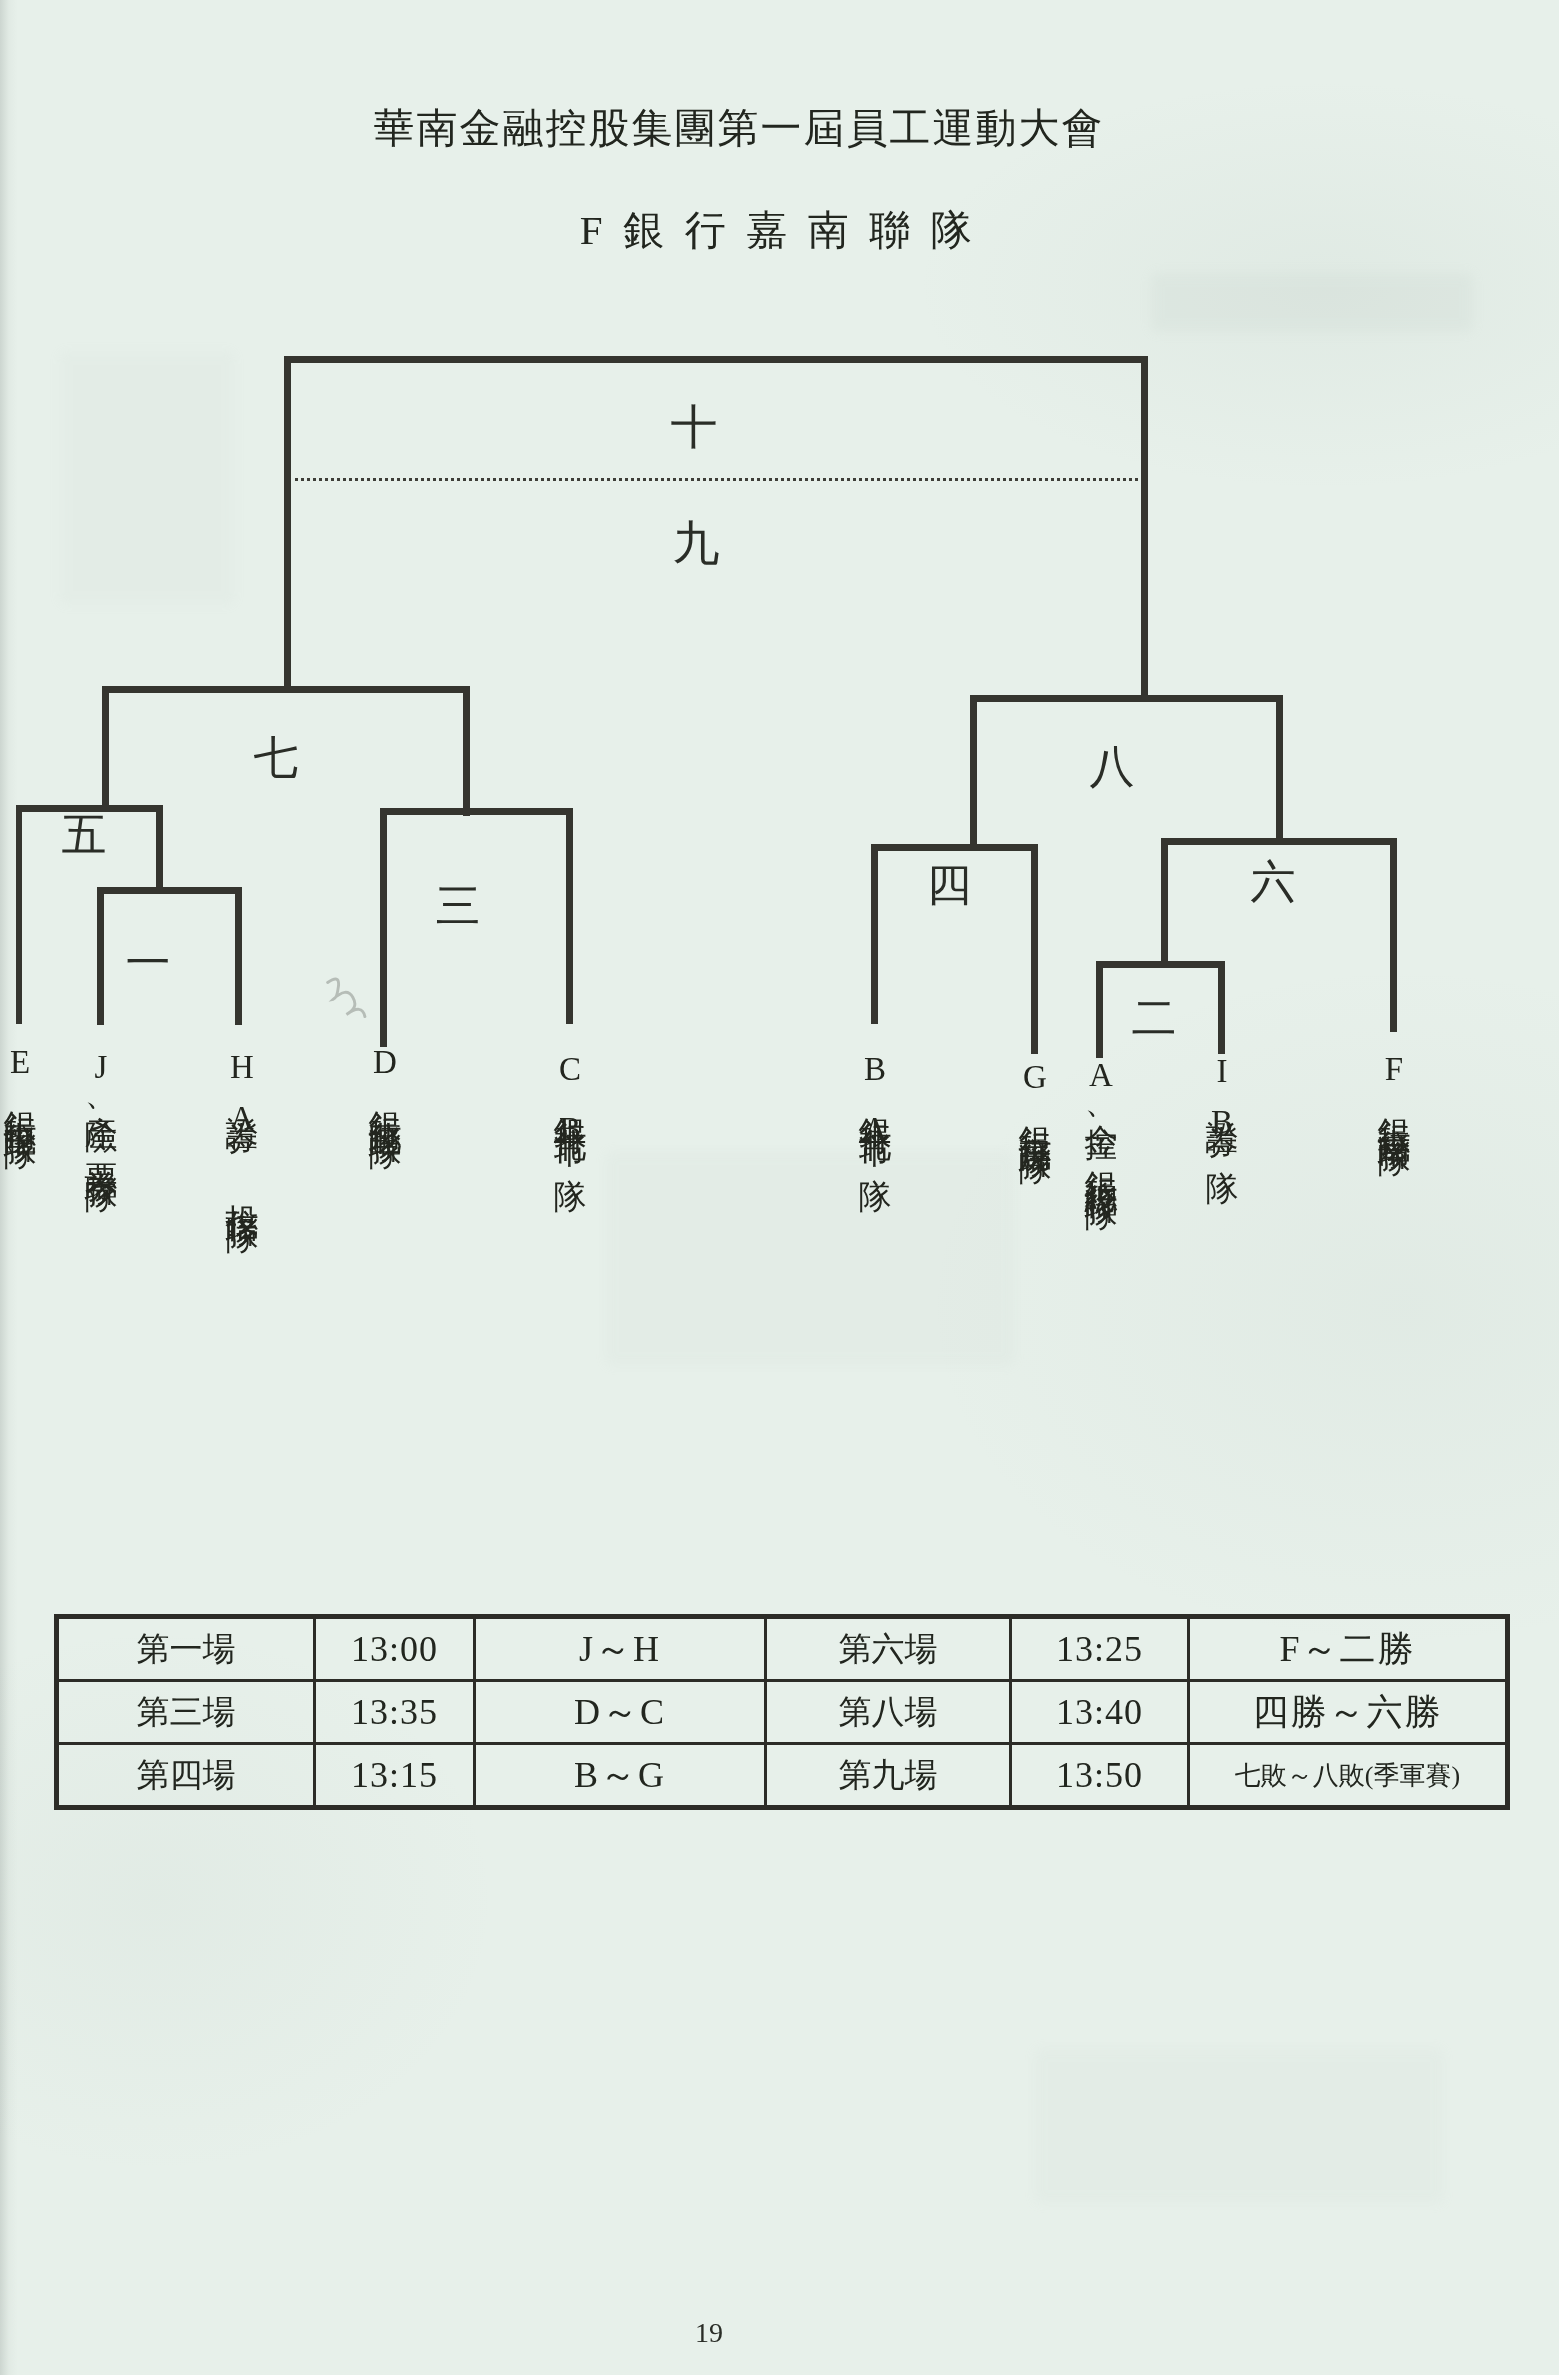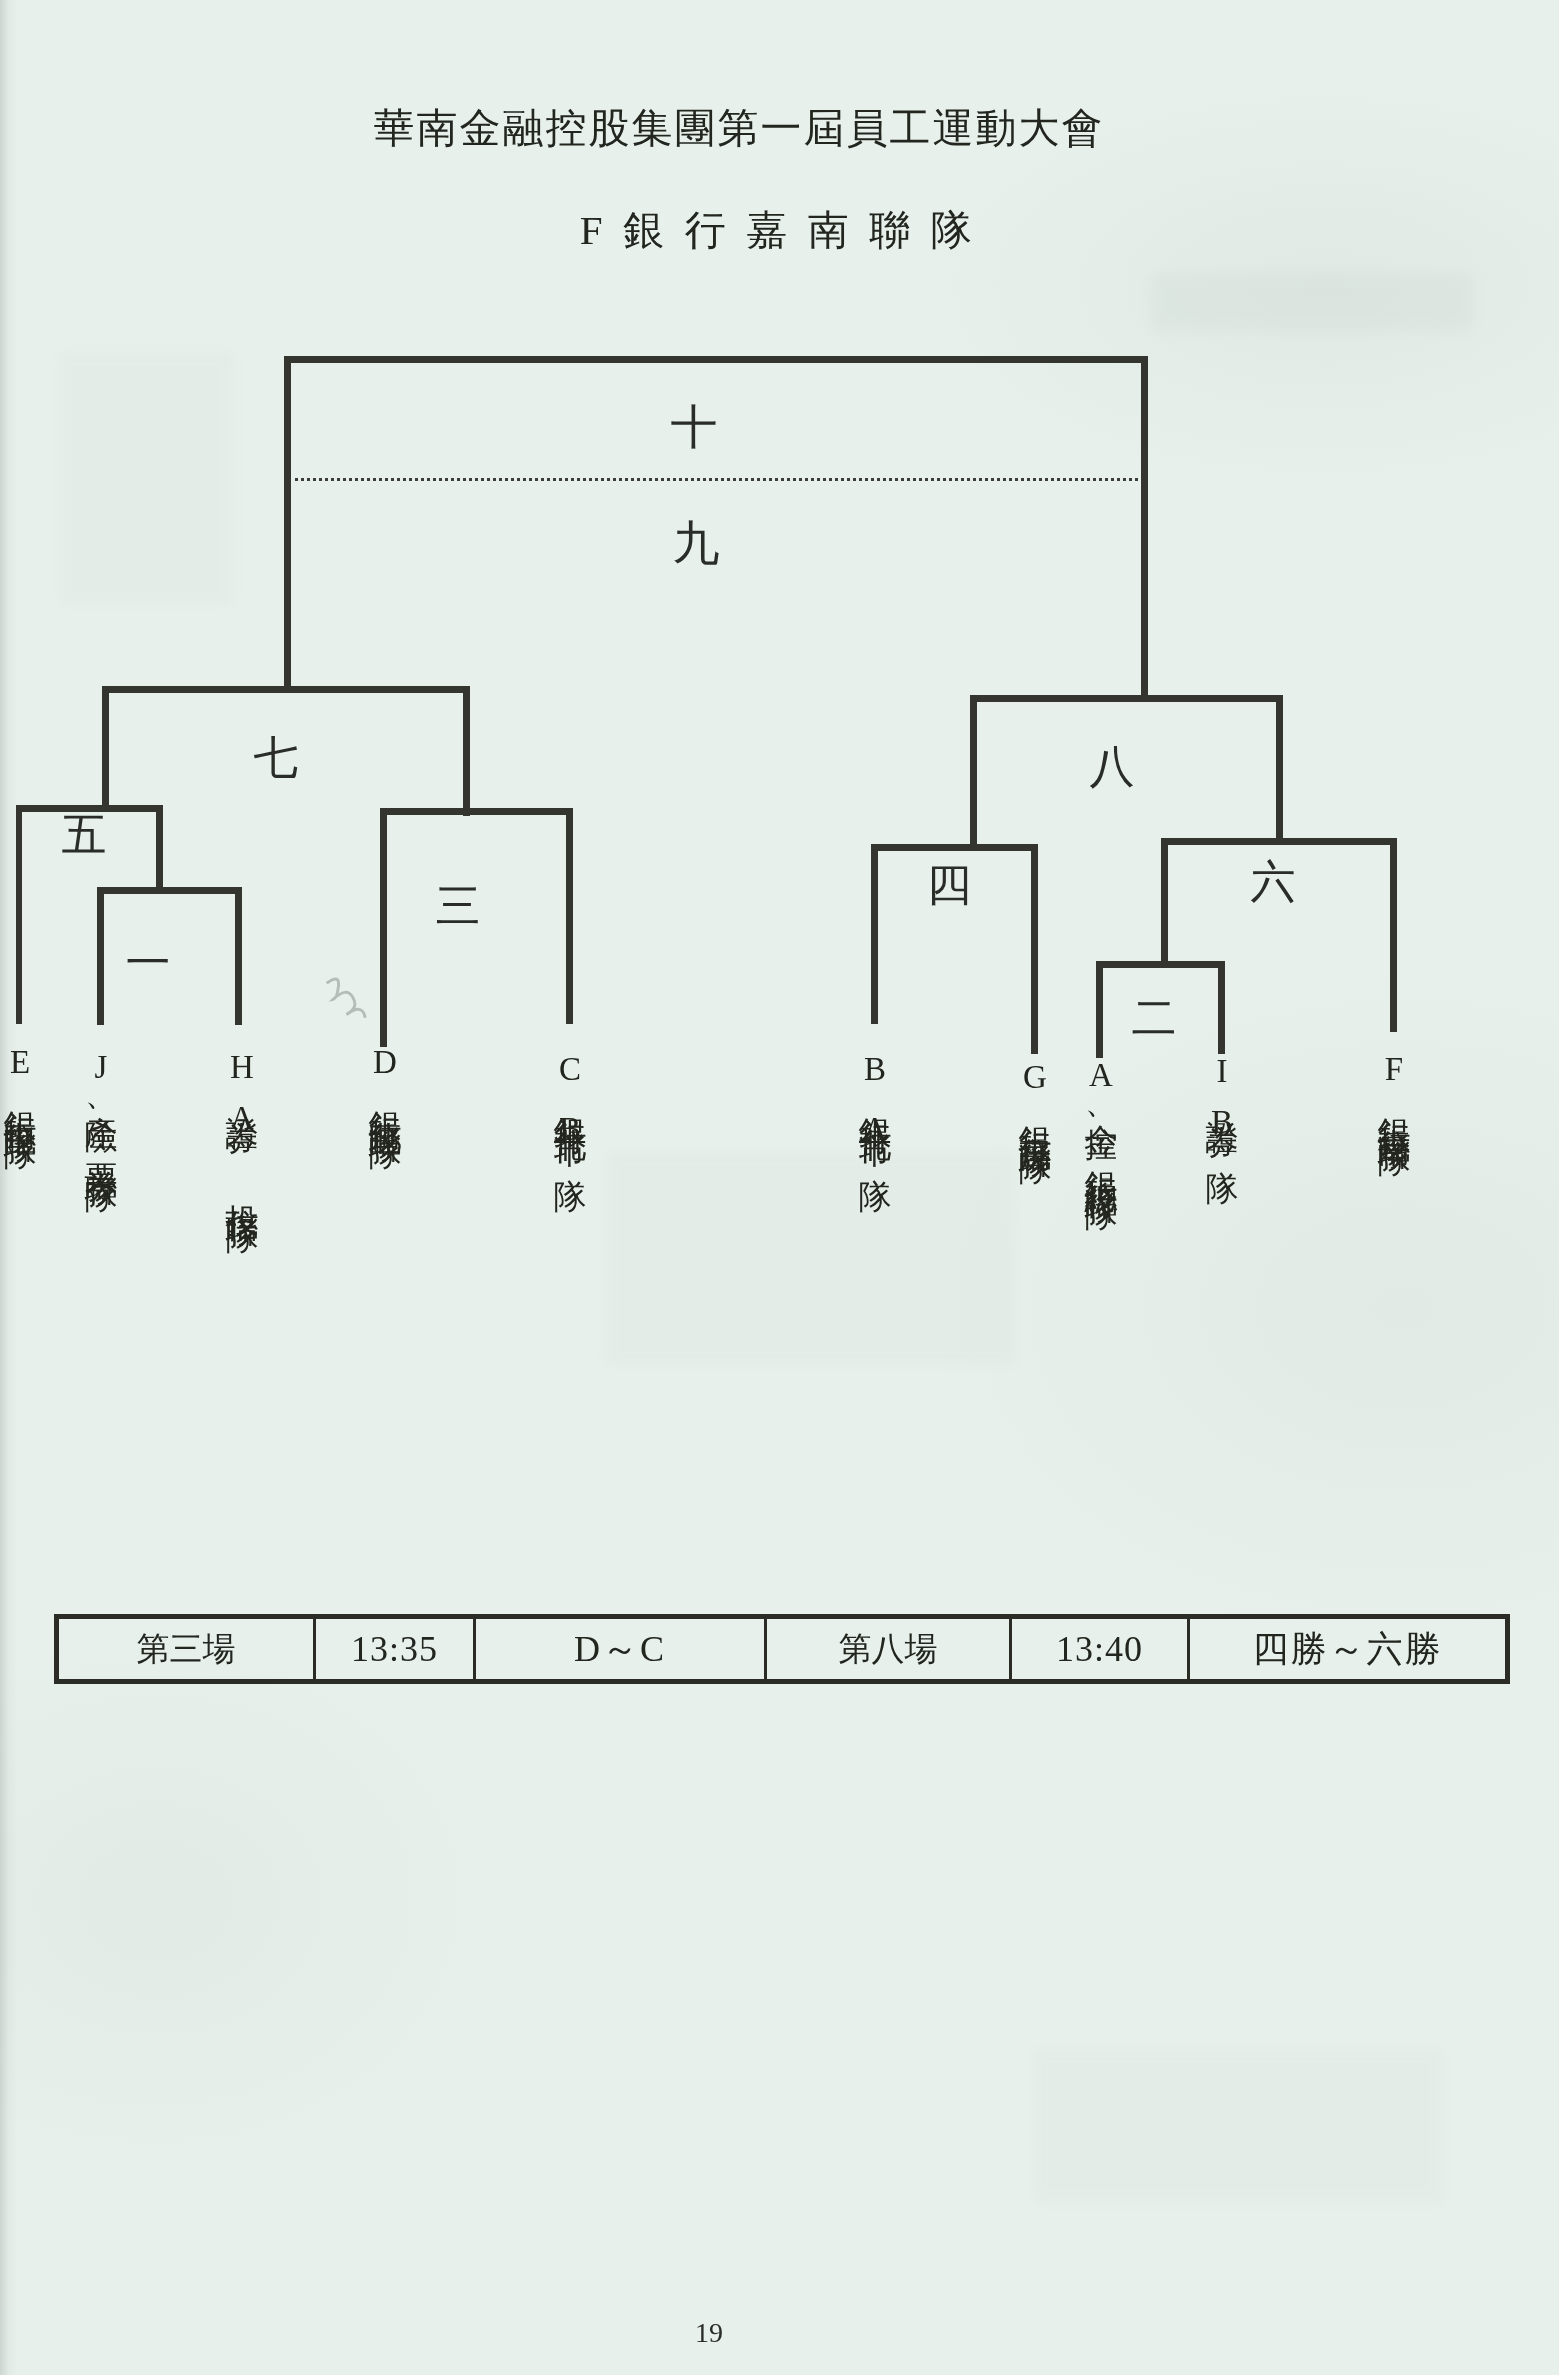--- a/index.html
+++ b/index.html
@@ -149,24 +149,40 @@
   <colgroup>
     <col style="width:258px">
       <col style="width:160px">
       <col style="width:291px">
     <col style="width:245px">
       <col style="width:178px">
       <col style="width:319px">
   </colgroup>
   <tbody>
   <tr>
+    <td>第一場</td>
+    <td class="time">13:00</td>
+    <td class="pair">J～H</td>
+    <td>第六場</td>
+    <td class="time">13:25</td>
+    <td class="pair">F～二勝</td>
+  </tr>
+  <tr>
     <td>第三場</td>
     <td class="time">13:35</td>
     <td class="pair">D～C</td>
     <td>第八場</td>
     <td class="time">13:40</td>
     <td class="pair">四勝～六勝</td>
+  </tr>
+  <tr>
+    <td>第四場</td>
+    <td class="time">13:15</td>
+    <td class="pair">B～G</td>
+    <td>第九場</td>
+    <td class="time">13:50</td>
+    <td class="small">七敗～八敗(季軍賽)</td>
   </tr>
 </tbody>
   </table>
 
 <div class="page-number">19</div>
 
 
 </body></html>

